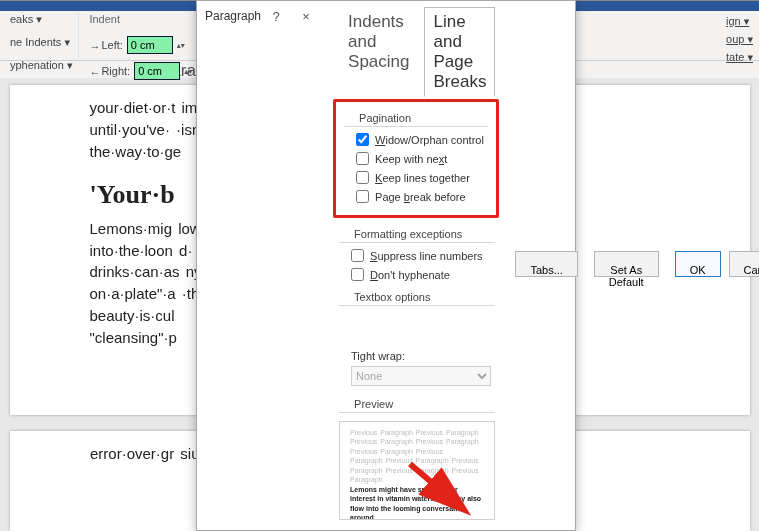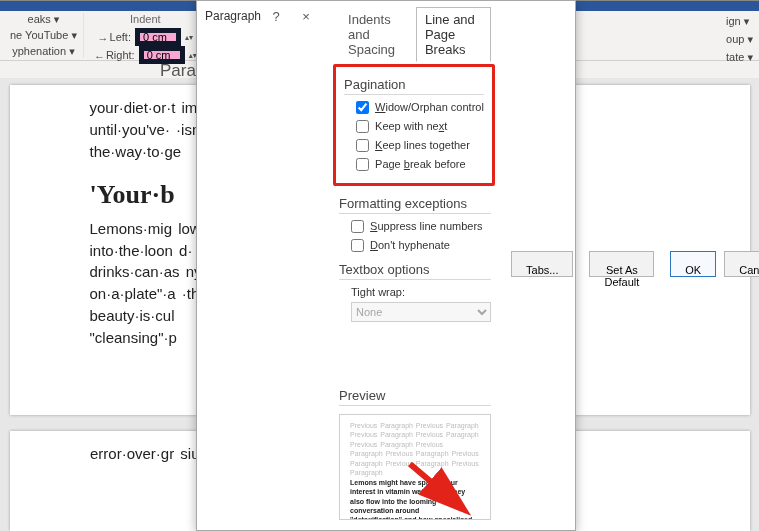--- a/index.html
+++ b/index.html
@@ -1,74 +1,74 @@
 <!DOCTYPE html>
 <html><head>
 <meta charset="utf-8">
 <style>
   * { box-sizing: border-box; font-family: "Segoe UI", Tahoma, sans-serif; }
   body { margin:0; width:759px; height:531px; background:#f3f3f3; overflow:hidden; position:relative; }
 
   
   .ribbon-top { height:11px; background:#2b579a; border-top:1px solid #888; }
   .ribbon { background:#f3f2f1; border-bottom:1px solid #d0d0d0; height:50px; padding:2px 4px; font-size:11px; color:#444; display:flex; align-items:flex-start; gap:4px; position:relative; }
-  .ribbon-group { border-right:1px solid #e2e2e2; padding:0 6px; height:100%; display:flex; flex-direction:column; justify-content:flex-start; gap:2px;align-items:center; }
+  .ribbon-group { border-right:1px solid #e2e2e2; padding:0 6px; height:100%; display:flex; flex-direction:column; justify-content:flex-start; gap:10px; }
   .ribbon-row { display:flex; align-items:center; gap:4px; height:16px; }
   .ribbon-row span { white-space:nowrap; }
-  .ribbon-input { width:46px; height:18px; border:5px solid #0f172a; background:#f9a8d4; font-size:11px; padding:0 3px; }
+  .ribbon-input { width:46px; height:18px; border:1px solid #0f172a; background:#86efac; font-size:11px; padding:0 3px; }
   .chev { font-size:8px; color:#555; }
-  .ribbon-right { position:absolute; right:6px; top:2px; display:flex; flex-direction:column; gap:2px; }
+  .ribbon-right { position:absolute; right:6px; top:2px; display:flex; flex-direction:column; gap:2px;text-decoration:underline; }
   .para-label-row { height:18px; background:#f3f2f1; font-size:17px; color:#555; padding-left:160px; border-bottom:1px solid #e6e6e6; }
 
   
   .doc-area { background:#e7e7e7; height:460px; display:flex; justify-content:center; padding-top:6px; }
   .doc-page { background:#fff; width:740px; height:330px; box-shadow:0 0 3px rgba(0,0,0,.3); padding:12px 28px 12px 80px; position:relative; }
   .doc-page2 { background:#fff; width:740px; height:100px; box-shadow:0 0 3px rgba(0,0,0,.3); padding:12px 28px 12px 80px; position:absolute; bottom:0; left:10px; right:10px; }
   .doc-text { font-family: Georgia, 'Times New Roman', serif; font-size:15px; line-height:1.45; color:#222; word-spacing:2px; }
   .doc-h { font-family: Georgia, serif; font-weight:bold; font-size:26px; margin:14px 0 4px; }
 
   
   .dialog { position:absolute; left:196px; top:0; width:380px; height:531px; background:#fff; border:1px solid #a8a8a8; box-shadow:0 2px 10px rgba(0,0,0,.3); display:flex; flex-direction:row; }
   .dlg-title { height:30px; display:flex; align-items:center; padding:0 8px; font-size:12px; color:#333; }
   .dlg-title .ttl { flex:1; }
   .dlg-title .hbtn { width:30px; text-align:center; font-size:13px; color:#555; cursor:pointer; }
   .dlg-body { flex:1; padding:6px 10px 4px; font-size:11px; color:#333; display:flex; flex-direction:column; }
   .tabs { display:flex; gap:6px; margin-bottom:8px; }
-  .tab { border:1px solid transparent; padding:4px 8px; font-size:13px; background:transparent; cursor:pointer; }
+  .tab { border:1px solid transparent; padding:4px 8px; font-size:17px; background:transparent; cursor:pointer; }
   .tab.active { border:1px solid #bcbcbc; background:#fff; border-bottom-color:#fff; position:relative; }
   .tab.inactive { color:#555; }
-  .section-label { font-size:13px; color:#444; margin:4px 0 2px; }
+  .section-label { font-size:11px; color:#444; margin:4px 15px 2px; }
   .section-rule { border-top:1px solid #d8d8d8; margin-bottom:6px; }
   .opts { display:flex; flex-direction:column; gap:6px; padding-left:12px; margin-bottom:6px; }
-  .opt { display:flex; gap:6px; font-size:11px; }
+  .opt { display:flex; align-items:center; gap:6px; font-size:11px; }
   .opt input { width:13px; height:13px; margin:0; }
   .underline { text-decoration:underline; }
   .hb { border:3px solid #e2231a; border-radius:2px; padding:6px 8px 6px 8px; margin:-6px -4px 6px -6px; }
-  .tight { display:flex; align-items:center; gap:8px; padding-left:12px; margin-bottom:8px; }
+  .tight { display:flex; align-items:center; gap:8px; padding-left:12px; margin-bottom:8px;margin-top:38px; }
   .tight select { width:140px; height:20px; font-size:11px; border:1px solid #bcbcbc; background:#f4f4f4; }
   .preview-box { border:1px solid #cfcfcf; height:106px; margin:2px 0 6px; padding:6px 10px; overflow:hidden; position:relative; }
   .preview-line { font-size:7px; color:#bcbcbc; line-height:1.35; word-spacing:1px; }
   .preview-bold { font-size:7px; color:#222; font-weight:bold; line-height:1.35; }
   .dlg-buttons { display:flex; gap:8px; padding:6px 10px 10px; align-items:center; }
   .btn { height:22px; border:1px solid #b5b5b5; background:#f2f2f2; font-size:11px; padding:12px 14px; cursor:pointer; }
   .btn.primary { border:1.5px solid #2b77c0; background:#f6f9fd; }
   .spacer { flex:1; }
   .arrow { position:absolute; left:400px; top:456px; pointer-events:none; }
 </style>
 </head>
 <body>
 
 <div class="ribbon-top"></div>
 <div class="ribbon">
   <div class="ribbon-group">
     <div class="ribbon-row">
         <span>eaks ▾</span>
       </div>
     <div class="ribbon-row">
-        <span>ne YouTube ▾</span>
+        <span>ne Indents ▾</span>
       </div>
     <div class="ribbon-row">
         <span>yphenation ▾</span>
       </div>
   </div>
   <div class="ribbon-group" style="min-width:110px">
     <div class="ribbon-row" style="font-size:11px;color:#666;padding-bottom:2px;">
         <span>Indent</span>
       </div>
     <div class="ribbon-row">

